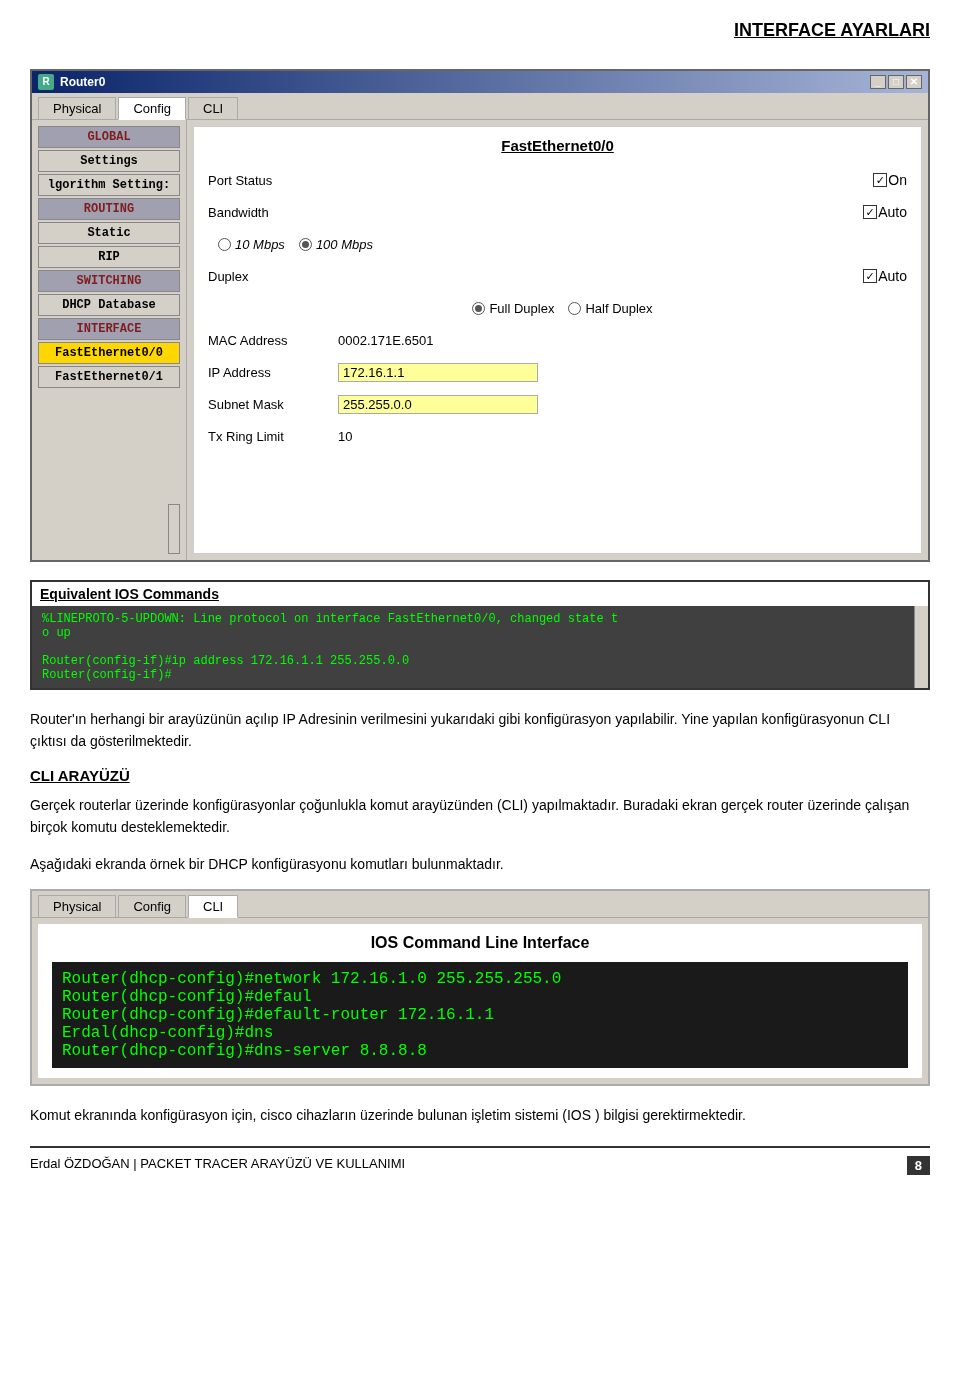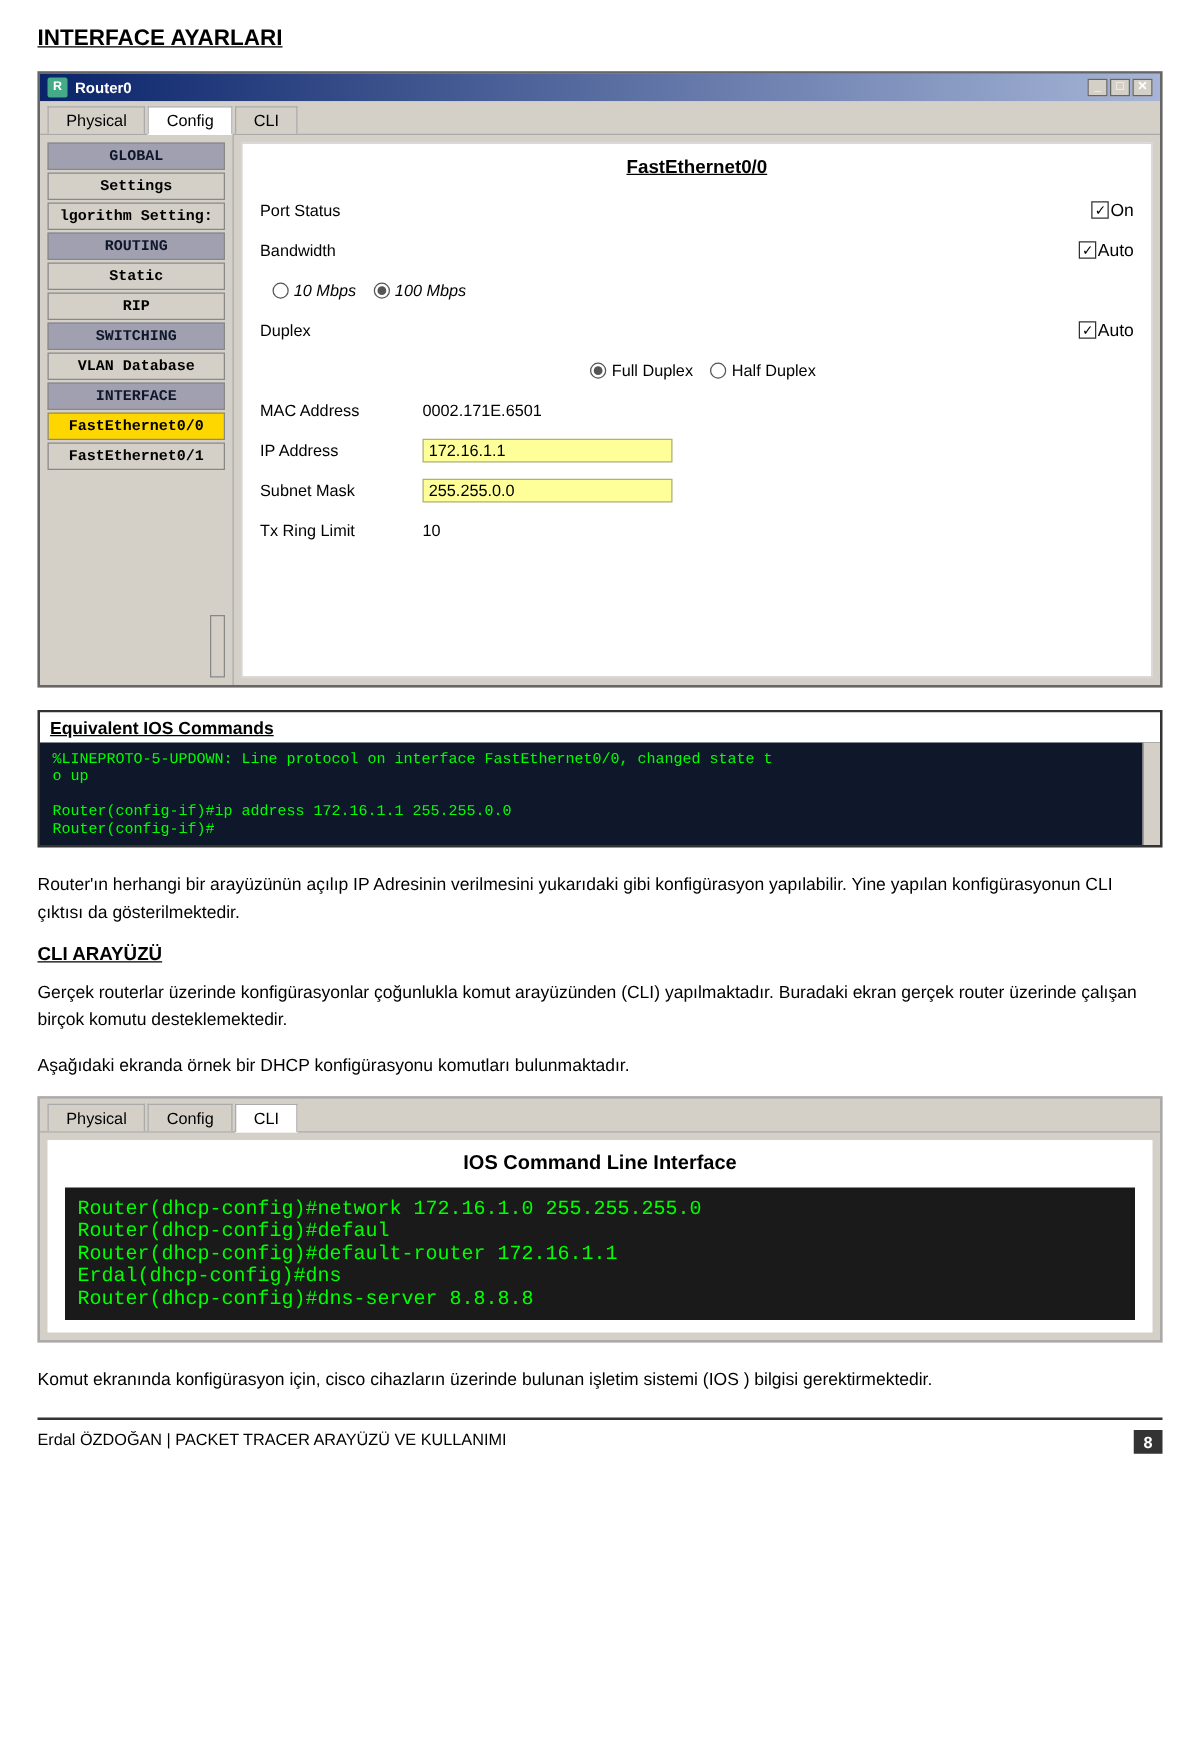--- a/index.html
+++ b/index.html
@@ -10,22 +10,23 @@
       color: #000;
       width: 960px;
       min-height: 1392px;
       padding: 20px 30px 20px 30px;
     }
 
     
     .page-heading {
       font-size: 18px;
       font-weight: bold;
-      margin-bottom: 16px;
+      margin-bottom: 28px;
       text-decoration: underline;
+      text-align: right;
     }
 
     
     .router-window {
       border: 2px solid #666;
       background: #d4d0c8;
       margin-bottom: 18px;
     }
     .router-titlebar {
       background: linear-gradient(to right, #0a246a, #a6b5d7);
@@ -118,21 +119,21 @@
       background: #d4d0c8;
       font-family: 'Courier New', monospace;
       font-weight: bold;
     }
     .sidebar-item.highlighted {
       background: #ffd700;
       color: #000;
     }
     .sidebar-item.section-header {
       background: #a0a0b0;
-      color: #0f172a;
+      color: #7f1d1d;
     }
 
     
     .router-content {
       flex: 1;
       background: #fff;
       padding: 10px 14px;
       border: 1px solid #ccc;
       margin: 6px;
     }
@@ -230,21 +231,21 @@
       margin-bottom: 18px;
     }
     .ios-commands-title {
       font-size: 14px;
       font-weight: bold;
       text-decoration: underline;
       padding: 4px 8px;
       background: #fff;
     }
     .ios-commands-content {
-      background: #0f172a;
+      background: #404040;
       color: #00ff00;
       font-family: 'Courier New', monospace;
       font-size: 12px;
       padding: 6px 10px;
       min-height: 80px;
       position: relative;
     }
     .ios-scrollbar {
       position: absolute;
       right: 0;
@@ -348,21 +349,21 @@
   <div class="router-body">
 
     <div class="router-sidebar">
       <div class="sidebar-item section-header">GLOBAL</div>
       <div class="sidebar-item">Settings</div>
       <div class="sidebar-item">lgorithm Setting:</div>
       <div class="sidebar-item section-header">ROUTING</div>
       <div class="sidebar-item">Static</div>
       <div class="sidebar-item">RIP</div>
       <div class="sidebar-item section-header">SWITCHING</div>
-      <div class="sidebar-item">VLAN Database</div>
+      <div class="sidebar-item">DHCP Database</div>
       <div class="sidebar-item section-header">INTERFACE</div>
       <div class="sidebar-item highlighted">FastEthernet0/0</div>
       <div class="sidebar-item">FastEthernet0/1</div>
       <div style="margin-top:auto; display:flex; justify-content:flex-end; padding-top:6px;">
         <div style="width:12px; height:50px; background:#d4d0c8; border:1px solid #888;"></div>
       </div>
     </div>
 
     <div class="router-content">
       <div class="content-title">FastEthernet0/0</div>

